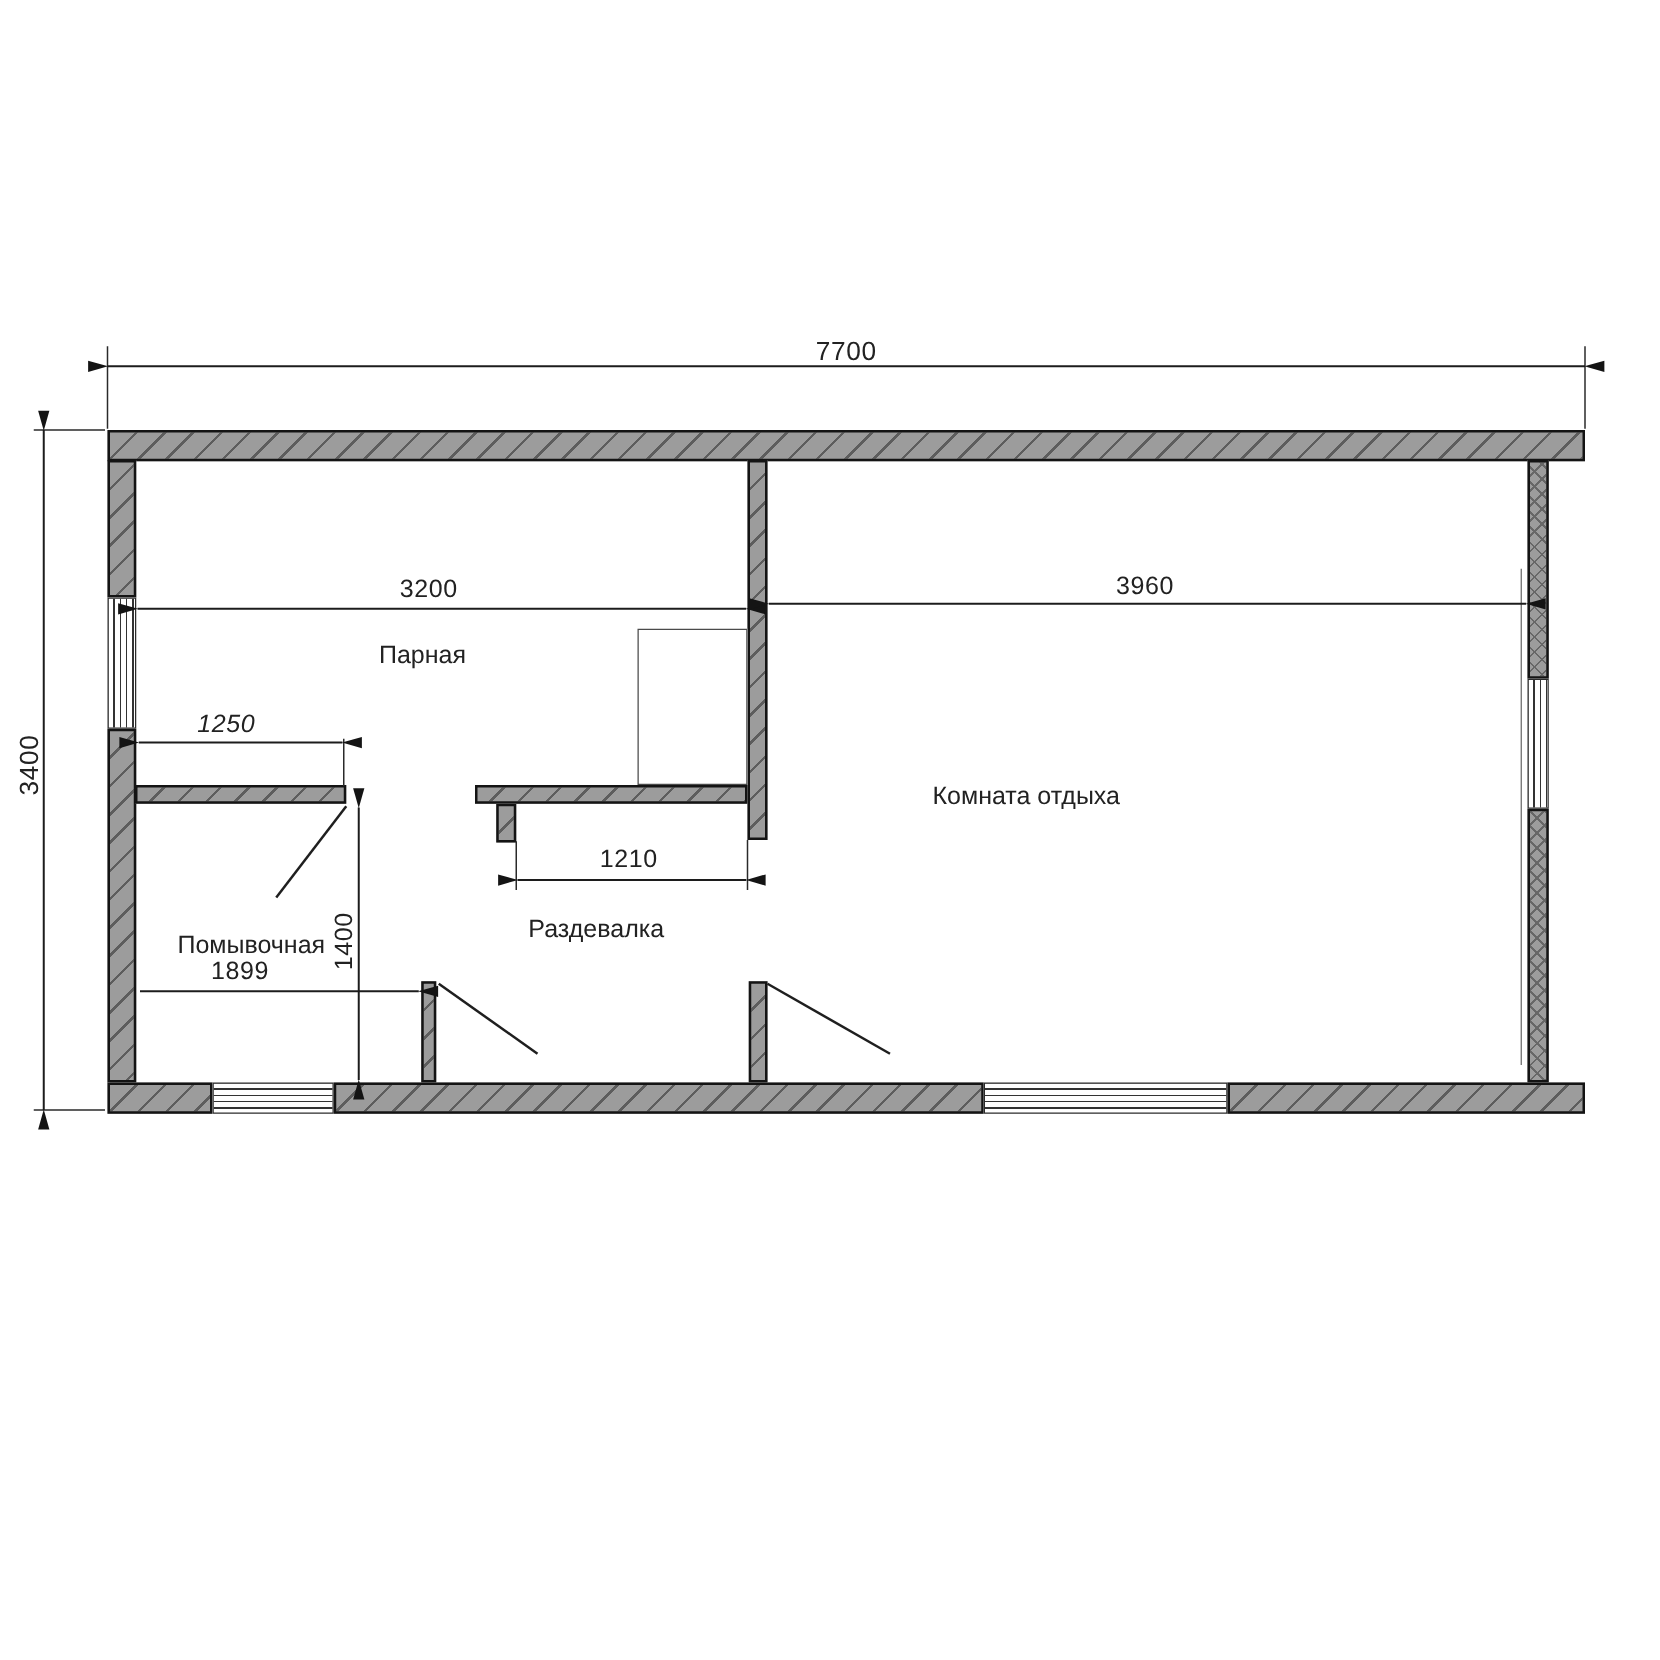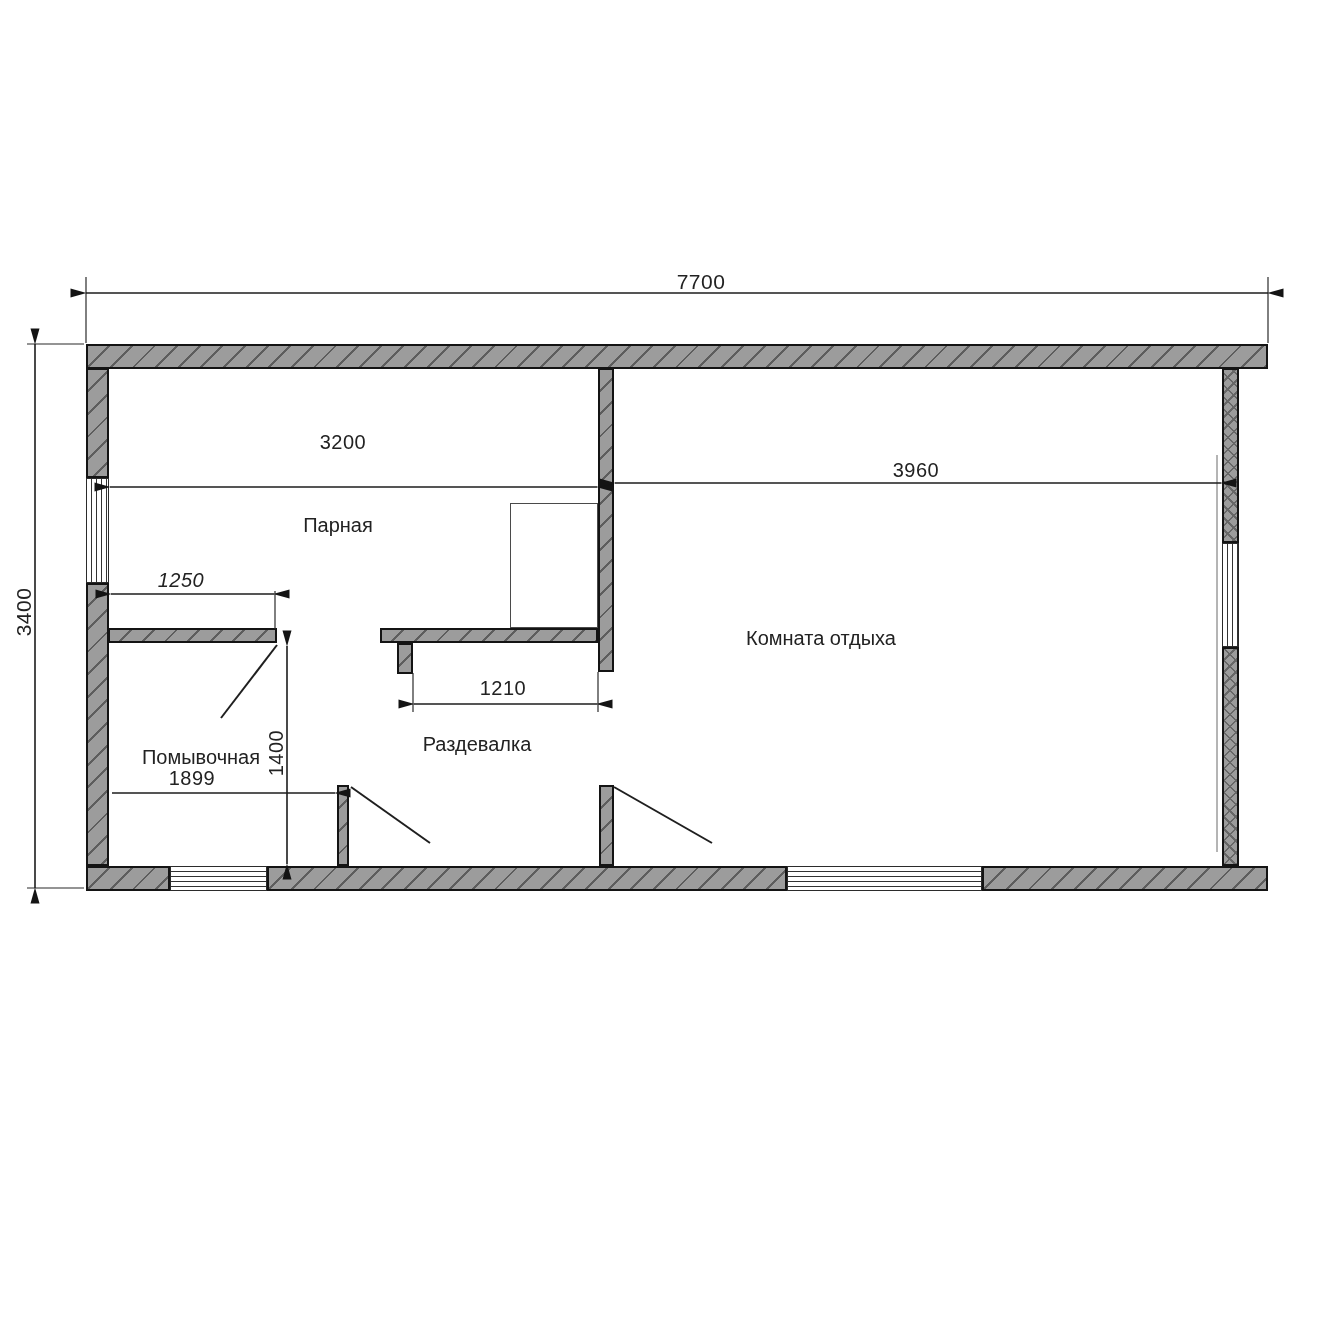--- a/index.html
+++ b/index.html
@@ -81,23 +81,23 @@
       <line x1="112" y1="793" x2="335" y2="793" marker-end="url(#arr)"></line>
     </g>
 
     <g stroke="#1f1f1f" stroke-width="2">
       <line x1="277" y1="645" x2="221" y2="718"></line>
       <line x1="351" y1="787" x2="430" y2="843"></line>
       <line x1="614" y1="787" x2="712" y2="843"></line>
     </g>
   </svg>
 
-  <div class="lbl dim big" style="left:677px;top:282px;margin-left:24px;">7700</div>
+  <div class="lbl dim big" style="left:677px;top:282px;">7700</div>
   <div class="lbl dim big rot" style="left:24px;top:612px;">3400</div>
-  <div class="lbl dim" style="left:343px;top:442px;">3200</div>
+  <div class="lbl dim" style="left:343px;top:472px;">3200</div>
   <div class="lbl dim" style="left:916px;top:470px;">3960</div>
   <div class="lbl dim" style="left:181px;top:580px;font-style:italic;">1250</div>
   <div class="lbl dim rot" style="left:276px;top:753px;">1400</div>
   <div class="lbl dim" style="left:503px;top:688px;">1210</div>
   <div class="lbl dim" style="left:192px;top:778px;">1899</div>
 
   <div class="lbl room" style="left:338px;top:525px;">Парная</div>
   <div class="lbl room" style="left:821px;top:638px;">Комната отдыха</div>
   <div class="lbl room" style="left:166px;top:757px;margin-left:35px;">Помывочная</div>
   <div class="lbl room" style="left:477px;top:744px;">Раздевалка</div>

